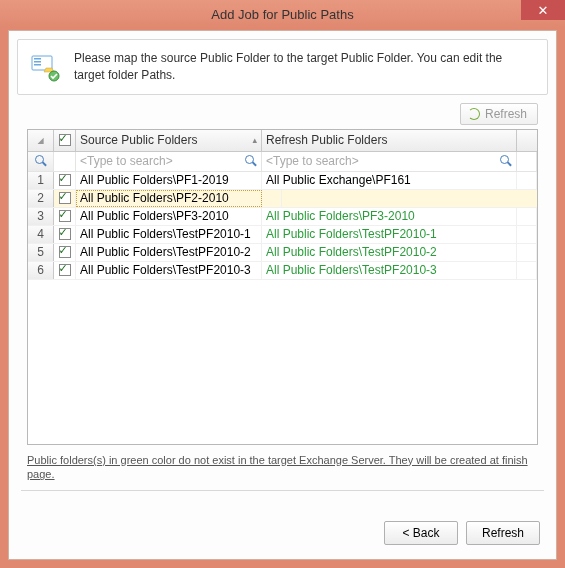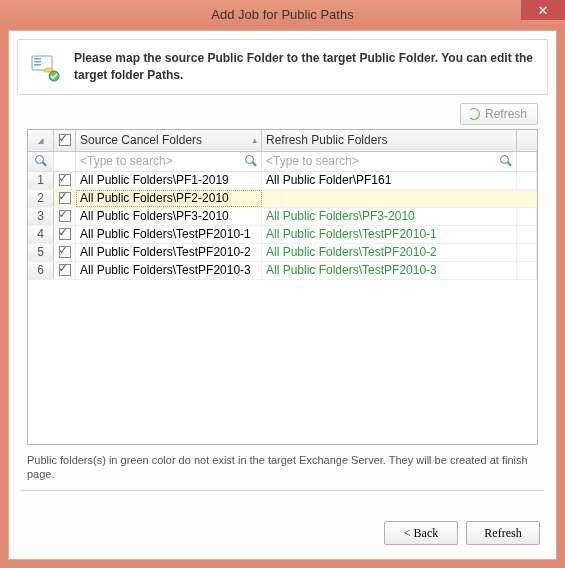--- a/index.html
+++ b/index.html
@@ -56,21 +56,20 @@
     background: #fff;
   }
   .instr-icon {
     width: 32px; height: 32px;
     flex-shrink: 0;
   }
   .instr-text {
     color: #333;
     line-height: 1.4;
     font-size: 12px;
-    font-weight: bold;
   }
   .refresh-row {
     margin: 0 18px 4px 18px;
     display: flex;
     justify-content: flex-end;
   }
   .refresh-btn {
     border: 1px solid #ccc;
     background: linear-gradient(#fff,#f0f0f0);
     padding: 3px 10px 3px 6px;
@@ -165,40 +164,41 @@
     font-size: 11px;
     color: #1a6a1a;
   }
   .green { color: #2a9d3a; }
 
   .note {
     margin: 8px 18px 2px 18px;
     color: #555;
     font-size: 11px;
     line-height: 1.35;
+    text-decoration: underline;
   }
   .divider {
     margin: 6px 12px 0 12px;
     border-top: 1px solid #d8d8d8;
     height: 1px;
   }
   .button-row {
     margin-top: auto;
     padding: 14px 16px 14px 16px;
     display: flex;
     justify-content: flex-end;
     gap: 8px;
   }
   .wiz-btn {
     min-width: 74px;
     height: 24px;
     border: 1px solid #b0b0b0;
     background: linear-gradient(#fff,#ececec);
     border-radius: 2px;
-    font-family: Liberation Serif, serif;
+    font-family: Liberation Sans, sans-serif;
     font-size: 12px;
     cursor: pointer;
     padding: 0 10px;
   }
   .wiz-btn.primary {
     border-color: #6aa8e0;
     box-shadow: 0 0 0 1px #aed4f5 inset;
   }
   .mag {
     width: 12px; height: 12px;
@@ -275,21 +275,21 @@
 
   <div class="grid-wrap">
     <div class="grid-header">
       <div class="gh-cell col-idx">
           <span class="tri">◢</span>
         </div>
       <div class="gh-cell col-chk">
         <span class="chk on"></span>
       </div>
       <div class="gh-cell col-src">
-        <span>Source Cancel Folders</span>
+        <span>Source Public Folders</span>
         <span class="sort-ind">▴</span>
       </div>
       <div class="gh-cell col-tgt">
         <span>Refresh Public Folders</span>
       </div>
       <div class="gh-cell col-pad"></div>
     </div>
 
     <div class="search-row">
       <div class="sr-cell col-idx" style="background:linear-gradient(#fbfbfb,#ececec);justify-content:center">
@@ -307,21 +307,21 @@
       <div class="sr-cell col-pad"></div>
     </div>
 
     <div class="body-rows" id="body-rows">
         <div class="grid-row">
           <div class="gr-cell col-idx idx-cell">1</div>
           <div class="gr-cell col-chk">
             <span class="chk on"></span>
           </div>
           <div class="gr-cell col-src">All Public Folders\PF1-2019</div>
-          <div class="gr-cell col-tgt">All Public Folder\PF161</div>
+          <div class="gr-cell col-tgt">All Public Exchange\PF161</div>
           <div class="gr-cell col-pad"></div>
         </div>
         <div class="grid-row row-sel">
           <div class="gr-cell col-idx idx-cell">2</div>
           <div class="gr-cell col-chk">
             <span class="chk on"></span>
           </div>
           <div class="gr-cell col-src">All Public Folders\PF2-2010</div>
           <div class="gr-cell col-pad"></div>
         </div>

